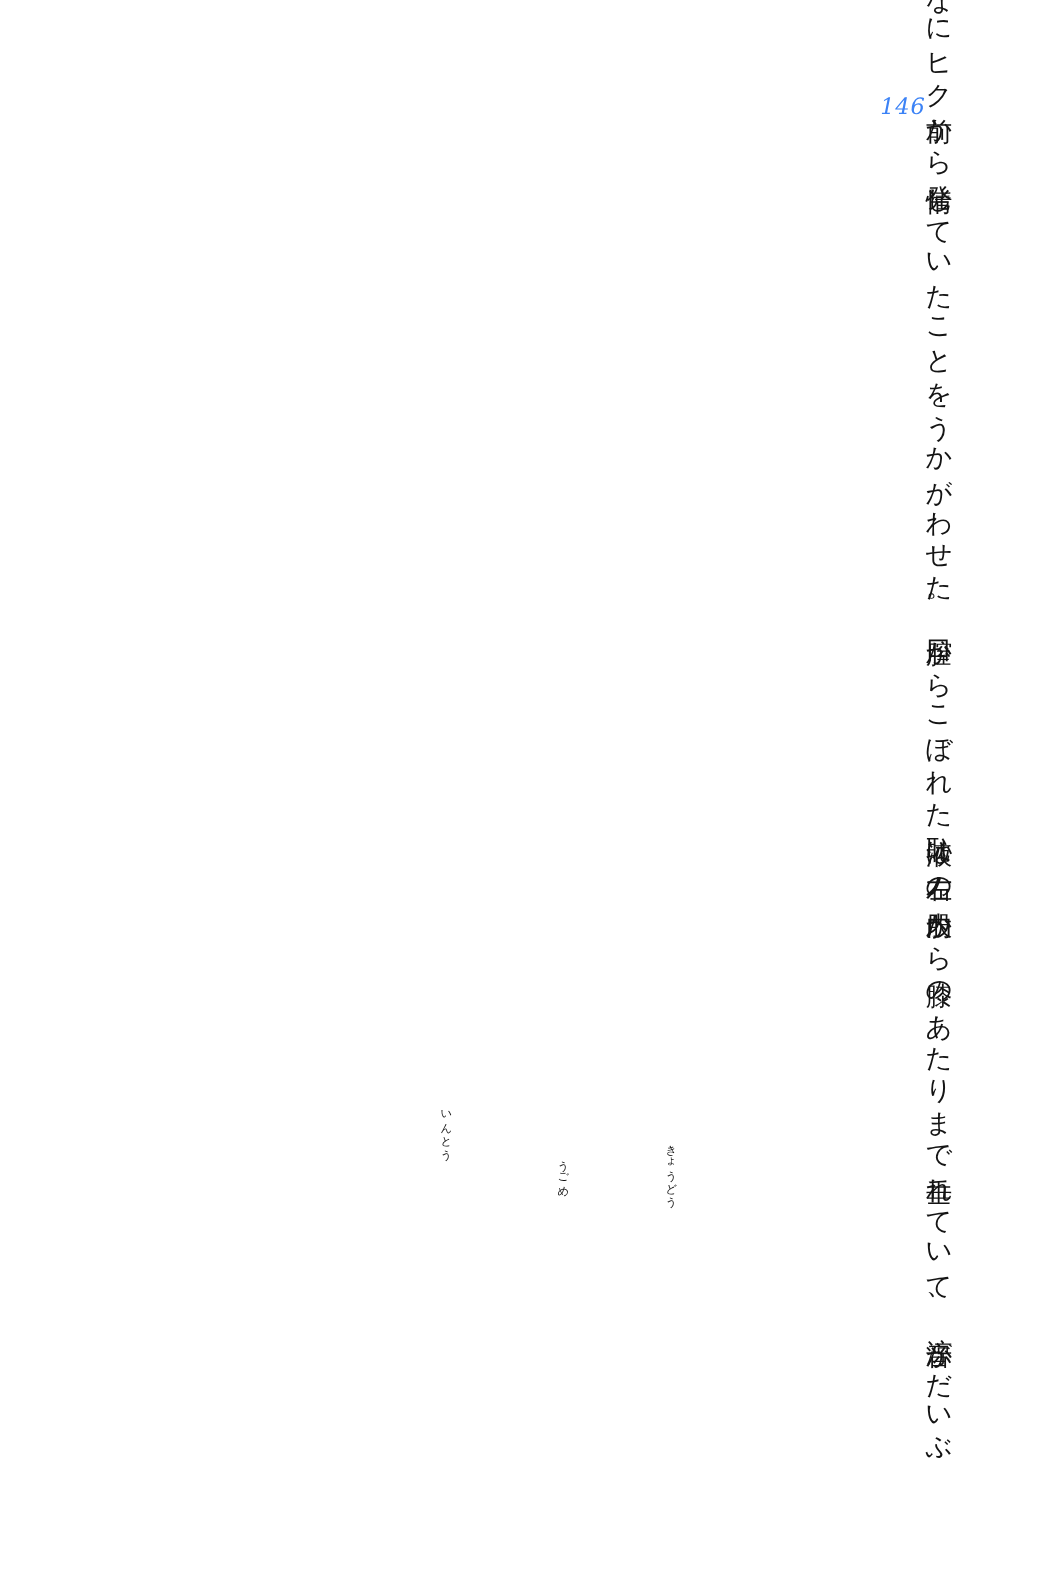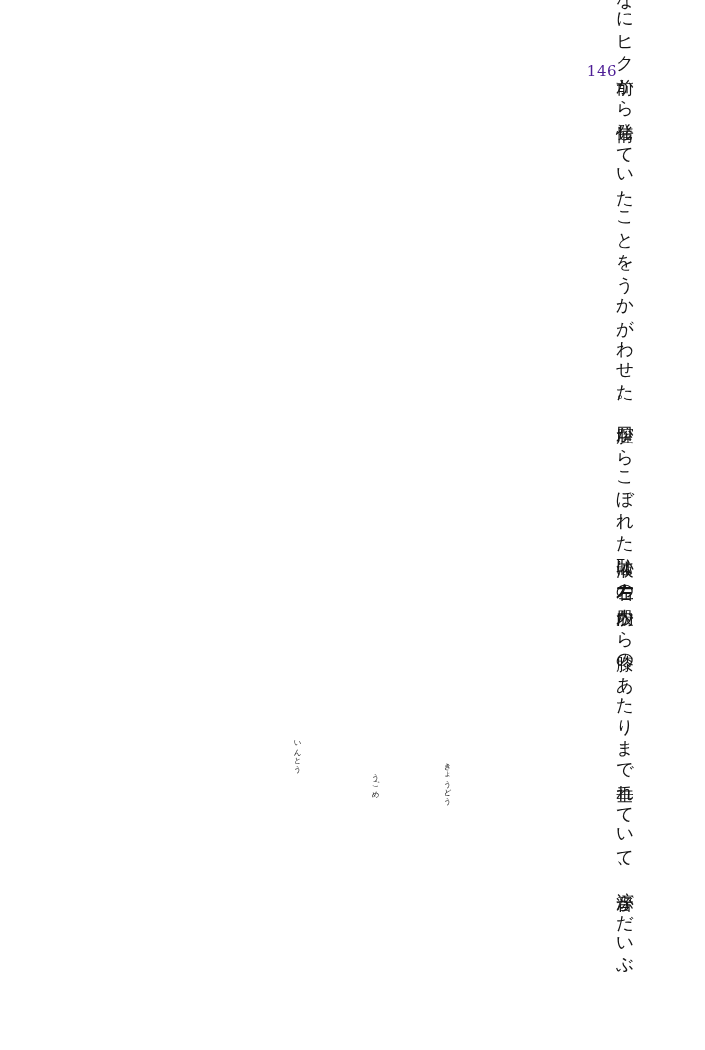--- a/index.html
+++ b/index.html
@@ -22,22 +22,23 @@
     background: #ffffff;
     box-sizing: border-box;
   }
 
   
   .page-number {
     position: absolute;
     top: 62px;
     right: 88px;
     font-size: 15px;
+    font-style: italic;
     font-family: "DejaVu Serif", "Liberation Serif", serif;
-    color: #4c1d95;
+    color: #3b82f6;
     letter-spacing: 0.5px;
   }
 
   
   .text-block {
     position: absolute;
     top: 108px;
     right: 72px;
     left: 66px;
     height: 860px;

